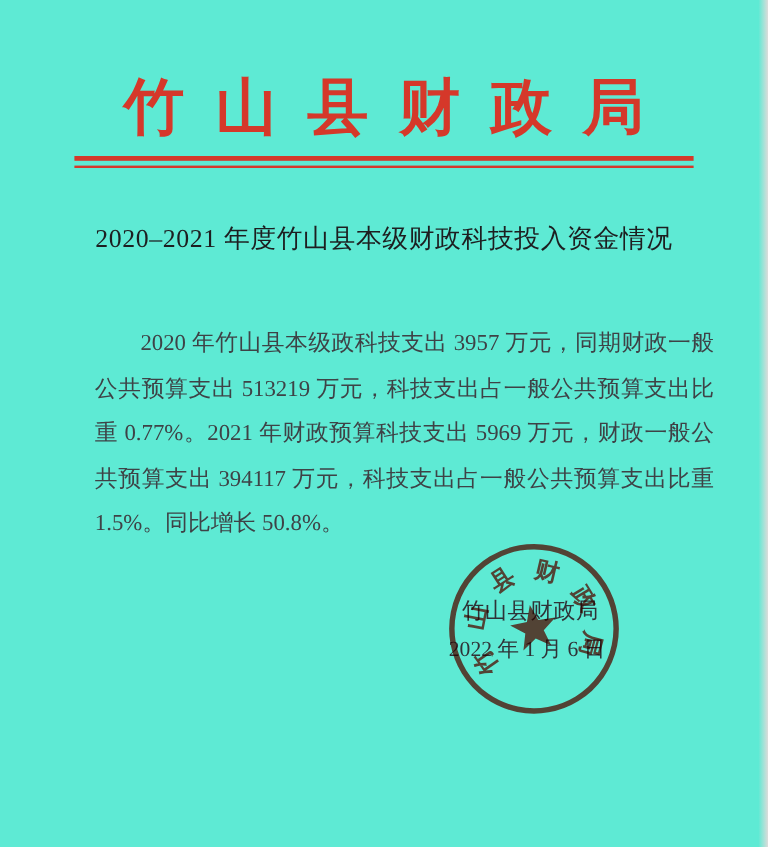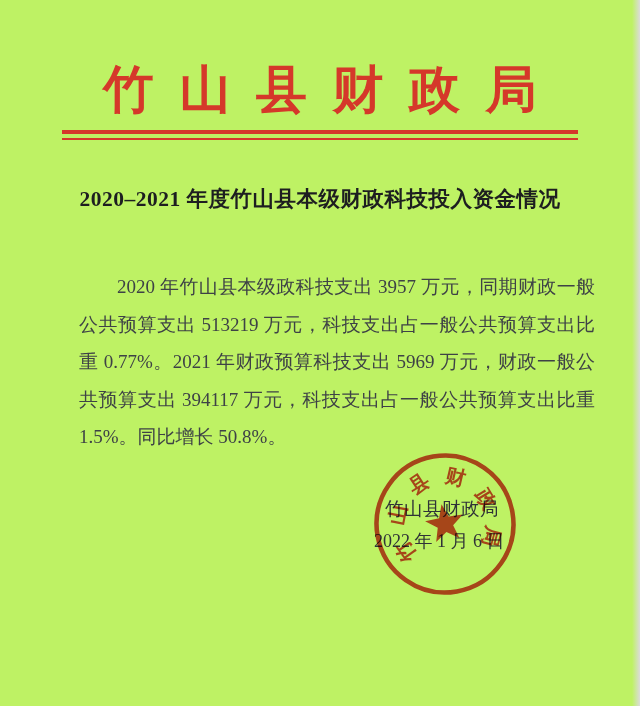--- a/index.html
+++ b/index.html
@@ -4,21 +4,21 @@
 <style>
   html, body {
     margin: 0;
     padding: 0;
     background: #ffffff;
   }
   .page {
     position: relative;
     width: 640px;
     height: 706px;
-    background: #bef264;
+    background: #5eead4;
     overflow: hidden;
     font-family: "Liberation Serif", "DejaVu Serif", serif;
   }
   .scan-edge-right {
     position: absolute;
     top: 0; right: 0;
     width: 8px; height: 100%;
     background: linear-gradient(to right, rgba(0,0,0,0), #dcdcda);
   }
   .agency {
@@ -47,21 +47,21 @@
     width: 516px; height: 2px;
     background: #d5382a;
   }
   .doc-title {
     position: absolute;
     top: 184px; left: 0;
     width: 100%;
     margin: 0;
     text-align: center;
     font-size: 21.5px;
-    font-weight: 700;
+    font-weight: 400;
     letter-spacing: 0.5px;
     color: #1d1e20;
   }
   .body-text {
     position: absolute;
     top: 252px; left: 63px;
     width: 516px;
     margin: 16px;
     font-size: 19px;
     line-height: 37.6px;

